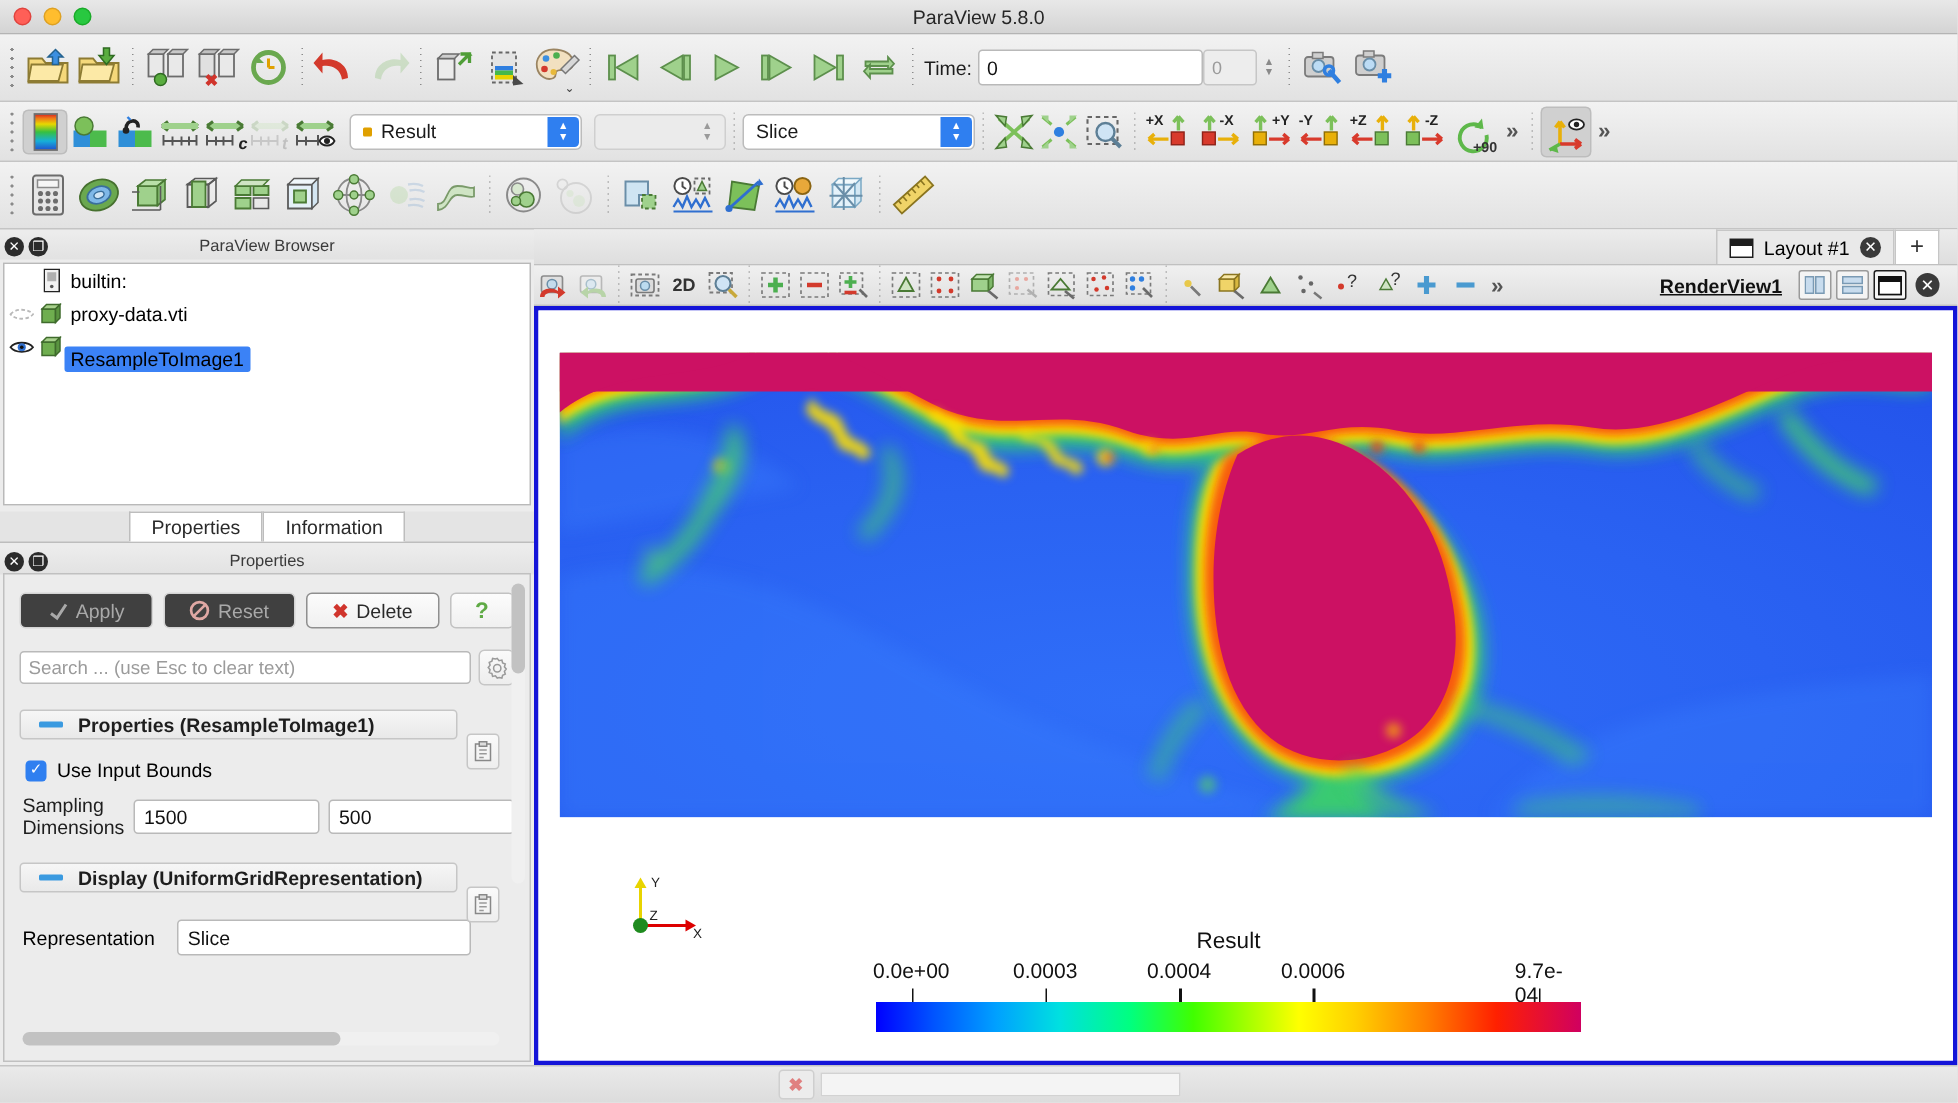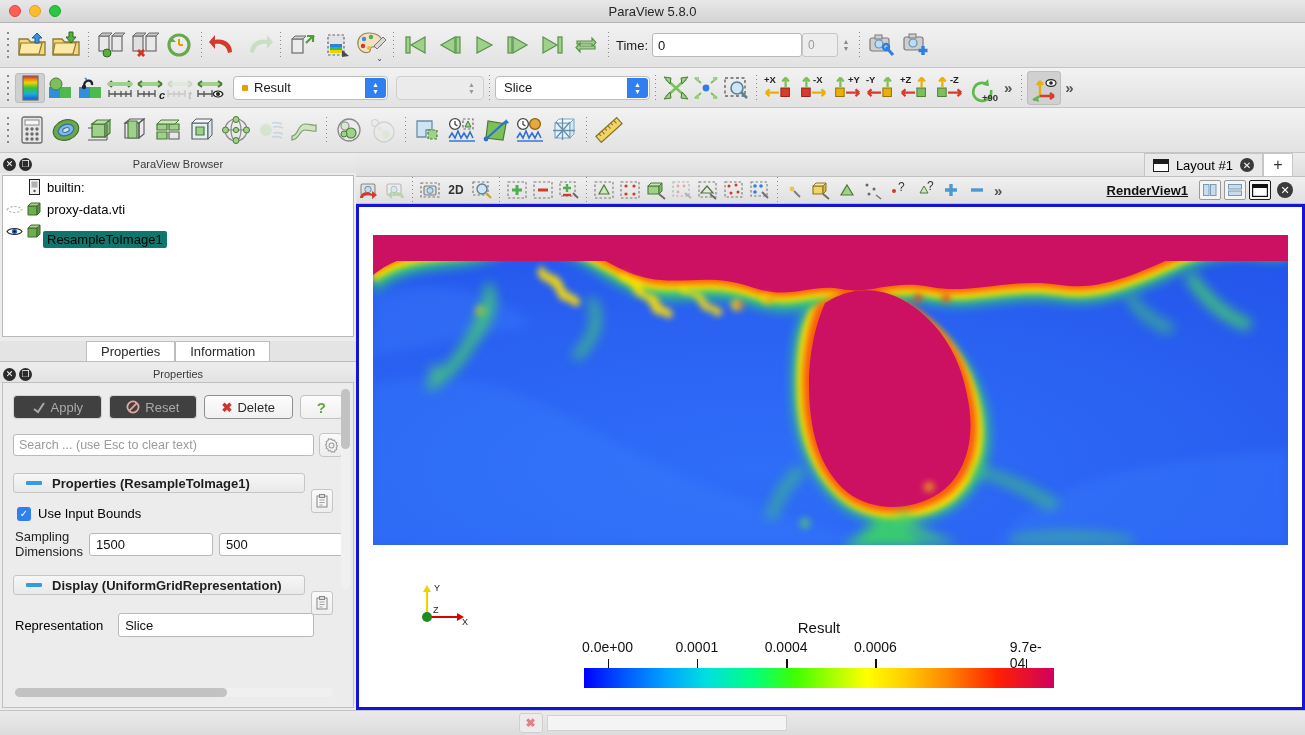--- a/index.html
+++ b/index.html
@@ -100,21 +100,21 @@
   .panel-title .ttl { position:absolute; left:0; right:0; text-align:center; }
   .dockbtn { width: 13px; height: 13px; border-radius: 50%; background: #2b2b2b;
              color: #fff; font-size: 9px; display:flex; align-items:center;
              justify-content:center; margin-left: 3px; flex: none; }
 
   #pipeline-panel { position: absolute; left: 0; top: 155px; width: 356px; height: 185px;
                     background: #ececec; }
   #pipeline-tree { position:absolute; left:2px; top:20px; width: 352px; height: 162px;
                    background:#fff; border:1px solid #b9b9b9; }
   .tree-row { height: 22px; display: flex; align-items: center; padding-left: 8px; font-size: 13px; }
-  .tree-row.selected .lbl { background: #0f766e; margin-top: 17px; }
+  .tree-row.selected .lbl { background: #3b82f6; margin-top: 17px; }
   .tree-row .lbl { padding: 1px 4px; border-radius: 2px; }
   .eye { width: 22px; flex:none; display:flex; align-items:center; justify-content:center; }
 
   
   #prop-tabs { position: absolute; left: 0; top: 341px; width: 356px; height: 21px;
                background: #e4e4e4; display:flex; align-items:flex-end;
                border-bottom: 1px solid #bdbdbd; }
   .tab { height: 20px; padding: 0 14px; font-size: 13px; display:flex;
          align-items:center; border: 1px solid #bdbdbd; border-bottom: none;
          background: #dcdcdc; color:#2a2a2a; }
@@ -1211,21 +1211,21 @@
             <text x="48" y="46" font-size="9" fill="#222">X</text>
             <circle cx="13" cy="38" r="5" fill="#1f8b1f"></circle>
             <text x="19" y="34" font-size="9" fill="#222">Z</text>
           </svg>
         </div>
 
         <div id="legend">
           <div class="lg-title">Result</div>
           <div class="lg-ticks">
             <span style="left:5%">0.0e+00</span>
-            <span style="left:24%">0.0001</span>
+            <span style="left:24%">0.0003</span>
             <span style="left:43%">0.0004</span>
             <span style="left:62%">0.0006</span>
             <span style="left:94%">9.7e-04</span>
           </div>
           <div class="lg-marks">
             <i style="left:5%"></i>
               <i style="left:24%"></i>
               <i style="left:43%"></i>
               <i style="left:62%"></i>
               <i style="left:94%"></i>

